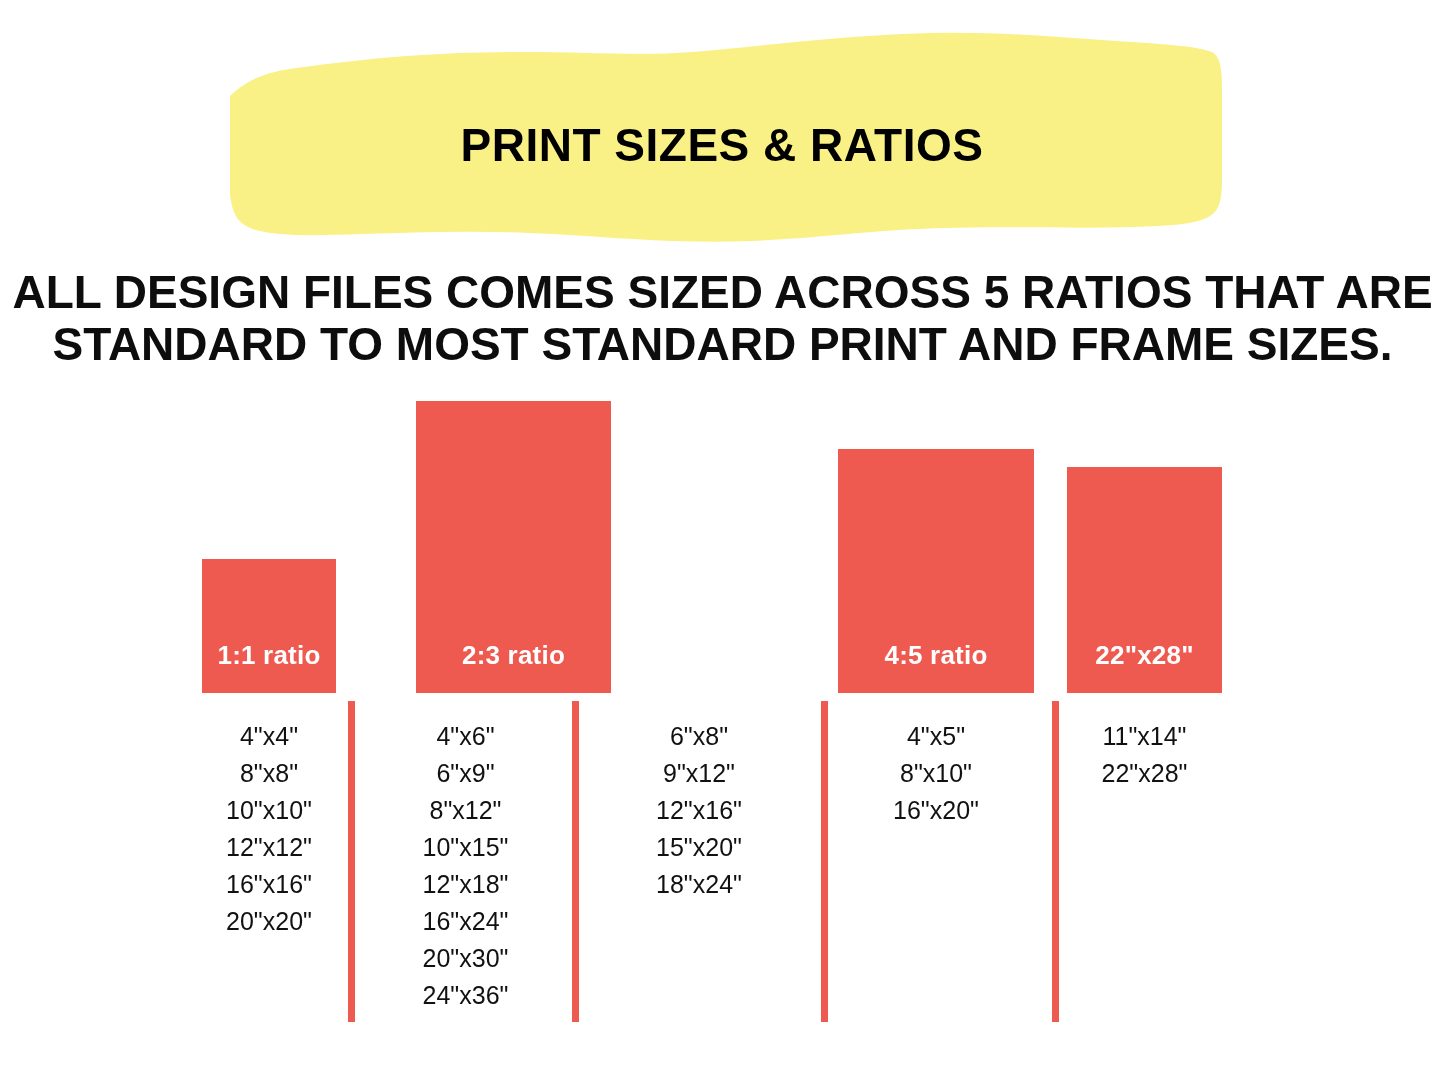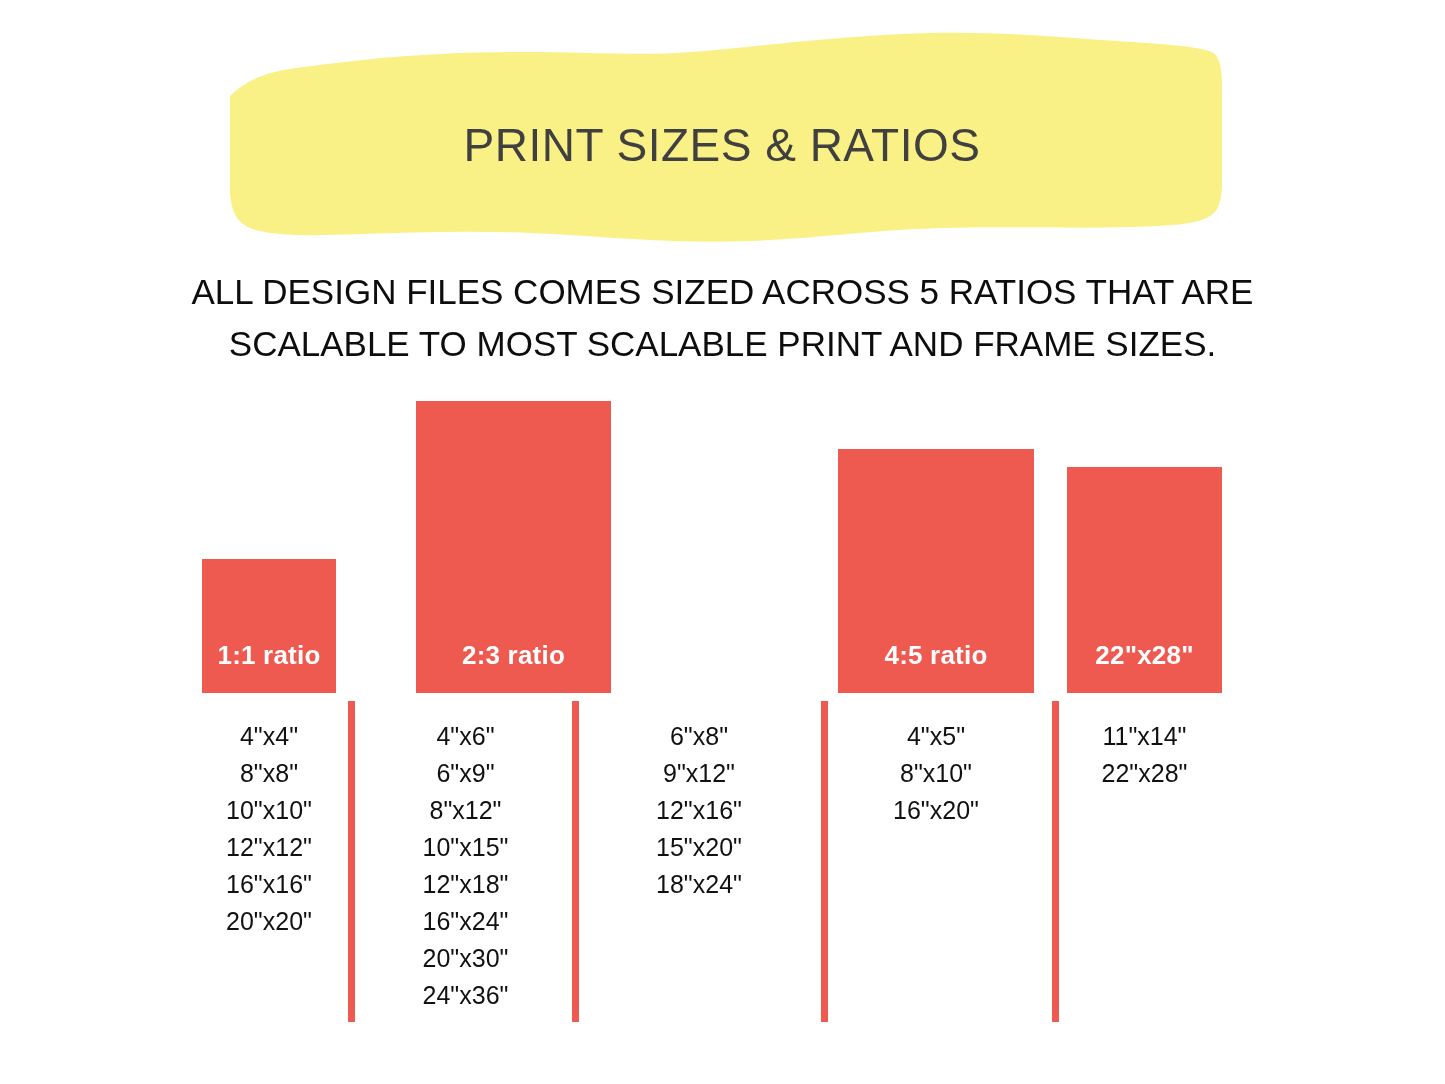--- a/index.html
+++ b/index.html
@@ -40,36 +40,36 @@
     left: 0;
     top: 0;
     width: 1000px;
     height: 215px;
     display: flex;
     align-items: center;
     justify-content: center;
     padding-top: 14px;
     box-sizing: border-box;
     font-size: 46px;
-    font-weight: normal;
+    font-weight: bold;
     letter-spacing: 0.5px;
-    color: #404040;
+    color: #000000;
     white-space: nowrap;
   }
 
   
   #subtitle {
     position: absolute;
     left: 0;
     top: 266px;
     width: 1445px;
     text-align: center;
     color: #0d0d0d;
-    font-size: 35px;
-    font-weight: normal;
+    font-size: 46px;
+    font-weight: bold;
     line-height: 52px;
   }
   #subtitle .sub-line { display: block; }
 
   
   #chart {
     position: absolute;
     left: 0;
     top: 0;
     width: 1445px;
@@ -134,21 +134,21 @@
                C 260,200 200,202 140,204
                C 90,206 55,206 34,200
                C 16,195 10,184 8,164
                Z" fill="#faf186"></path>
     </svg>
     <div id="banner-title">PRINT SIZES &amp; RATIOS</div>
   </div>
 
   <div id="subtitle">
     <span class="sub-line">ALL DESIGN FILES COMES SIZED ACROSS 5 RATIOS THAT ARE</span>
-    <span class="sub-line">SCALABLE TO MOST SCALABLE PRINT AND FRAME SIZES.</span>
+    <span class="sub-line">STANDARD TO MOST STANDARD PRINT AND FRAME SIZES.</span>
   </div>
 
   <div id="chart">
 
     <div class="bar" style="left:202px; top:559px; width:134px; height:134px;">
       <span class="bar-label">1:1 ratio</span>
     </div>
 
     <div class="bar" style="left:368px; top:401px; width:195px; height:292px;margin-left:48px;">
       <span class="bar-label">2:3 ratio</span>

